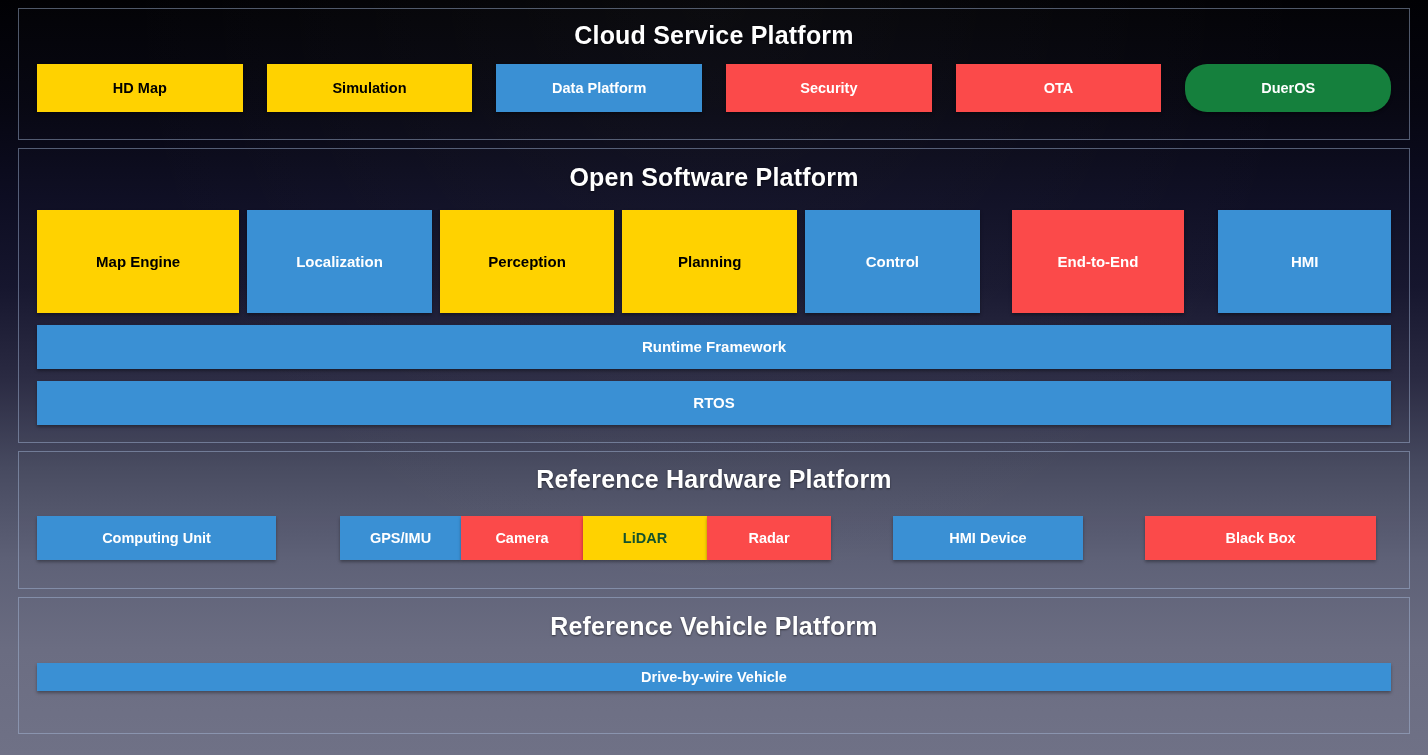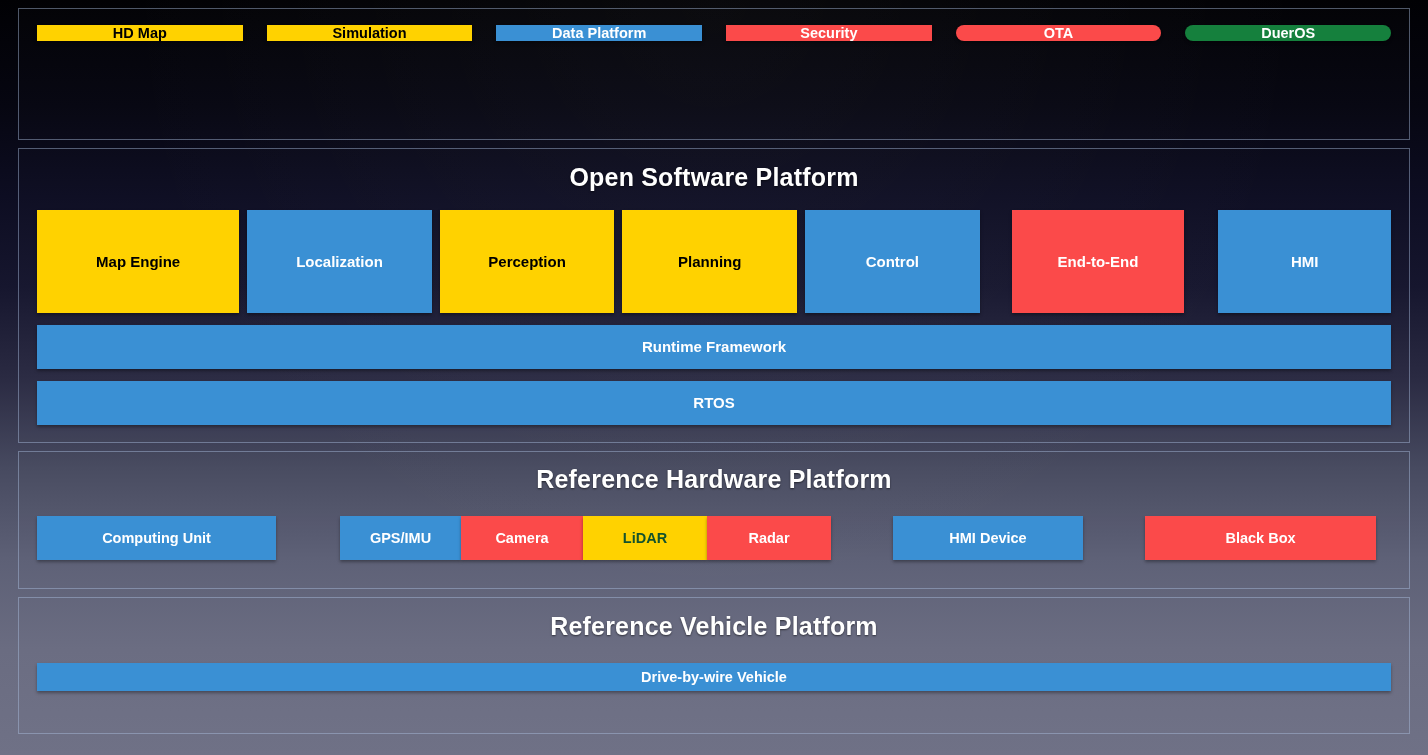--- a/index.html
+++ b/index.html
@@ -73,21 +73,21 @@
     text-align:center;
     font-weight:bold;
     line-height:1.15;
     box-shadow:0 2px 3px rgba(0,0,0,0.35);
     user-select:none;
   }
 
   
   #cloud-layer { height:132px; padding:0 18px; }
   #cloud-layer .layer-title { font-size:25px; margin-top:12px; margin-bottom:14px; }
-  #cloud-layer .row { gap:24px; height:48px;align-items:center; }
+  #cloud-layer .row { gap:24px; height:48px; }
   #cloud-layer .box { flex:1; font-size:14.5px; }
 
   
   #software-layer { height:295px; padding:0 18px; }
   #software-layer .layer-title { font-size:25px; margin-top:14px; margin-bottom:18px; }
 
   #software-row { height:103px; margin-bottom:12px; }
   #software-row .box { font-size:15px; }
   .sw-0 { width:205px; }
   .sw-1 { width:187px; margin-left:8px; }
@@ -122,26 +122,27 @@
   #vehicle-layer .layer-title { font-size:25px; margin-top:14px; margin-bottom:22px; }
   #vehicle-row { height:28px; }
   #vehicle-row .box { width:100%; font-size:14.5px; }
 </style>
 </head>
 <body>
 
 <div class="stack">
 
   <section class="layer" id="cloud-layer" style="border-color: rgba(170, 190, 225, 0.45);">
+    <div class="layer-title" style="color: rgb(255, 255, 255);">Cloud Service Platform</div>
     <div class="row">
       <div class="box cl-0" style="background: rgb(255, 210, 0); color: rgb(0, 0, 0);">HD Map</div>
       <div class="box cl-1" style="background: rgb(255, 210, 0); color: rgb(0, 0, 0);">Simulation</div>
       <div class="box cl-2" style="background: rgb(58, 144, 212); color: rgb(255, 255, 255);">Data Platform</div>
       <div class="box cl-3" style="background: rgb(251, 74, 74); color: rgb(255, 255, 255);">Security</div>
-      <div class="box cl-4" style="background: rgb(251, 74, 74); color: rgb(255, 255, 255); border-radius: 19px;">OTA</div>
+      <div class="box cl-4" style="background: rgb(251, 74, 74); color: rgb(255, 255, 255);">OTA</div>
       <div class="box cl-5" style="background: #15803d; color: rgb(255, 255, 255); border-radius: 22px;">DuerOS</div>
     </div>
   </section>
 
   <section class="layer" id="software-layer" style="border-color: rgba(170, 190, 225, 0.45);">
     <div class="layer-title" style="color: rgb(255, 255, 255);">Open Software Platform</div>
 
     <div class="row" id="software-row">
       <div class="box sw-0" style="background: rgb(255, 210, 0); color: rgb(0, 0, 0);">Map Engine</div>
       <div class="box sw-1" style="background: rgb(58, 144, 212); color: rgb(255, 255, 255);">Localization</div>

